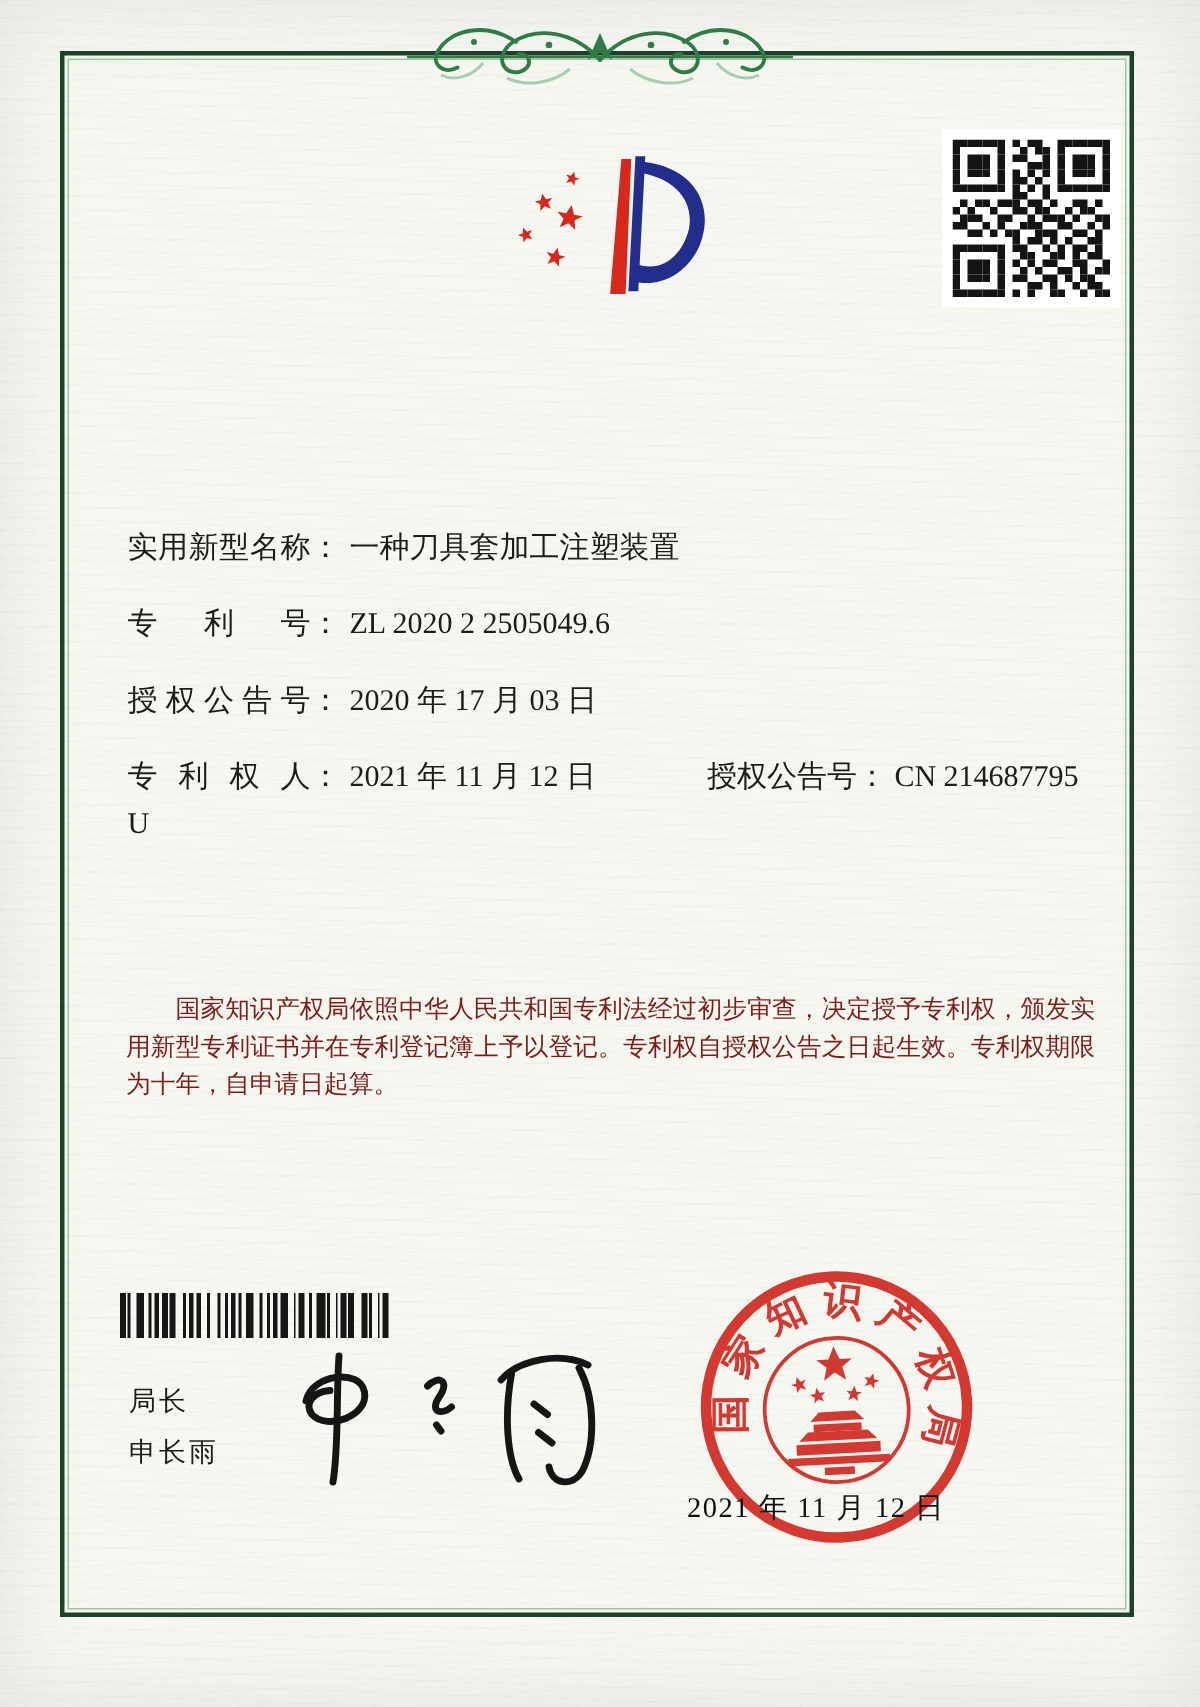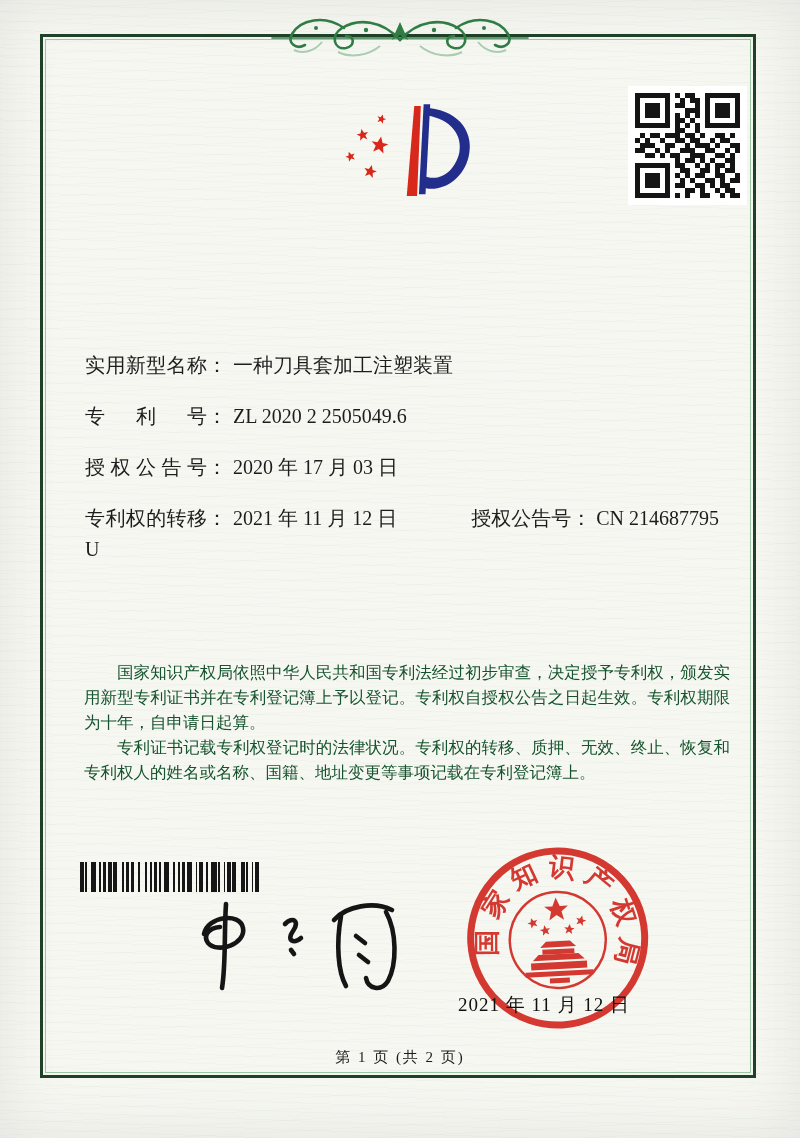--- a/index.html
+++ b/index.html
@@ -19,21 +19,21 @@
       display:flex;align-items:center;justify-content:center;}
   .title{position:absolute;left:0;right:0;top:224px;text-align:center;font-size:40px;font-weight:700;
          letter-spacing:13px;padding-left:13px;color:#171717;}
   .fields{position:absolute;left:85px;right:66px;top:322px;font-size:20px;color:#1c1c1c;margin-top:28px;}
   .frow{margin-bottom:20px;line-height:1.55;}
   .flabel{display:inline-block;width:122px;text-align:justify;text-align-last:justify;vertical-align:top;}
   .fcolon{display:inline-block;vertical-align:top;}
   .fvalue{display:inline-block;vertical-align:top;max-width:545px;margin-left:6px;}
   .grant-pair{margin-left:74px;}
   .paras{position:absolute;left:84px;right:70px;top:660px;font-size:16.5px;line-height:25px;
-         color:#14532d;text-align:justify;}
+         color:#7f1d1d;text-align:justify;}
   .paras p{margin:0;text-indent:2em;}
   .barcode{position:absolute;left:80px;top:862px;width:234px;height:30px;display:flex;align-items:stretch;}
   .bc-bar{display:inline-block;background:#161616;height:100%;}
   .bc-gap{display:inline-block;height:100%;}
   .signer{position:absolute;left:86px;top:922px;font-size:18px;color:#1c1c1c;
           font-family:"Liberation Sans","DejaVu Sans",sans-serif;}
   .signer div{margin-bottom:10px;letter-spacing:2px;}
   .signature{position:absolute;left:188px;top:888px;width:240px;height:110px;}
   .seal{position:absolute;left:446px;top:844px;width:224px;height:200px;transform:rotate(-3deg);}
   .seal-date{position:absolute;left:458px;top:992px;font-size:19px;letter-spacing:1px;color:#101010;z-index:5;}
@@ -337,27 +337,26 @@
     <div class="frow">
       <span class="flabel">实用新型名称</span><span class="fcolon">：</span><span class="fvalue">一种刀具套加工注塑装置</span>
     </div>
     <div class="frow">
       <span class="flabel">专利号</span><span class="fcolon">：</span><span class="fvalue">ZL 2020 2 2505049.6</span>
     </div>
     <div class="frow">
       <span class="flabel">授权公告号</span><span class="fcolon">：</span><span class="fvalue">2020 年 17 月 03 日</span>
     </div>
     <div class="frow">
-      <span class="flabel">专利权的转移</span><span class="fcolon">：</span><span class="fvalue">2021 年 11 月 12 日</span><span class="grant-pair"><span>授权公告号</span><span>：</span> <span>CN 214687795 U</span></span>
+      <span class="flabel">专利权人</span><span class="fcolon">：</span><span class="fvalue">2021 年 11 月 12 日</span><span class="grant-pair"><span>授权公告号</span><span>：</span> <span>CN 214687795 U</span></span>
     </div>
   </div>
 
   <div class="paras">
     <p>国家知识产权局依照中华人民共和国专利法经过初步审查，决定授予专利权，颁发实用新型专利证书并在专利登记簿上予以登记。专利权自授权公告之日起生效。专利权期限为十年，自申请日起算。</p>
-    <p>专利证书记载专利权登记时的法律状况。专利权的转移、质押、无效、终止、恢复和专利权人的姓名或名称、国籍、地址变更等事项记载在专利登记簿上。</p>
   </div>
 
   <div class="barcode" id="barcode-bars">
       <span class="bc-bar" style="width: 3.5px;"></span>
       <span class="bc-gap" style="width: 1.75px;"></span>
       <span class="bc-bar" style="width: 1.75px;"></span>
       <span class="bc-gap" style="width: 3.5px;"></span>
       <span class="bc-bar" style="width: 5.25px;"></span>
       <span class="bc-gap" style="width: 3.5px;"></span>
       <span class="bc-bar" style="width: 1.75px;"></span>
@@ -413,20 +412,24 @@
       <span class="bc-bar" style="width: 3.5px;"></span>
       <span class="bc-gap" style="width: 1.75px;"></span>
       <span class="bc-bar" style="width: 1.75px;"></span>
       <span class="bc-gap" style="width: 3.5px;"></span>
       <span class="bc-bar" style="width: 1.75px;"></span>
       <span class="bc-gap" style="width: 1.75px;"></span>
       <span class="bc-bar" style="width: 3.5px;"></span>
       <span class="bc-gap" style="width: 5.25px;"></span>
     </div>
 
+  <div class="signer">
+    <div>局长</div>
+    <div>申长雨</div>
+  </div>
 
   <svg class="signature" viewBox="0 0 240 110">
     <g fill="none" stroke="#151515" stroke-width="4.6" stroke-linecap="round" stroke-linejoin="round">
       <path d="M38,16 C36,44 38,76 34,100"></path>
       <path d="M16,46 C20,28 52,24 55,40 C58,56 30,66 20,55 C15,48 20,40 32,39"></path>
       <path d="M97,36 C105,28 112,33 105,43 C98,53 106,56 113,50"></path>
       <path d="M103,62 l3,4"></path>
       <path d="M146,32 C158,18 186,13 204,22"></path>
       <path d="M153,28 C148,56 150,84 158,98"></path>
       <path d="M198,24 C209,44 209,76 200,93 C193,104 180,101 178,90"></path>
@@ -456,15 +459,14 @@
         <rect x="96" y="105" width="32" height="5"></rect>
         <path d="M86,116 L138,116 L132,110 L92,110 Z"></path>
         <rect x="84" y="118" width="56" height="7"></rect>
         <rect x="78" y="127" width="68" height="5"></rect>
         <rect x="102" y="134" width="20" height="5"></rect>
       </g>
     </g>
   </svg>
   <div class="seal-date">2021 年 11 月 12 日</div>
 
-  <div class="page-info">第 1 页 (共 2 页)</div>
 
 </div>
 
 </body></html>

